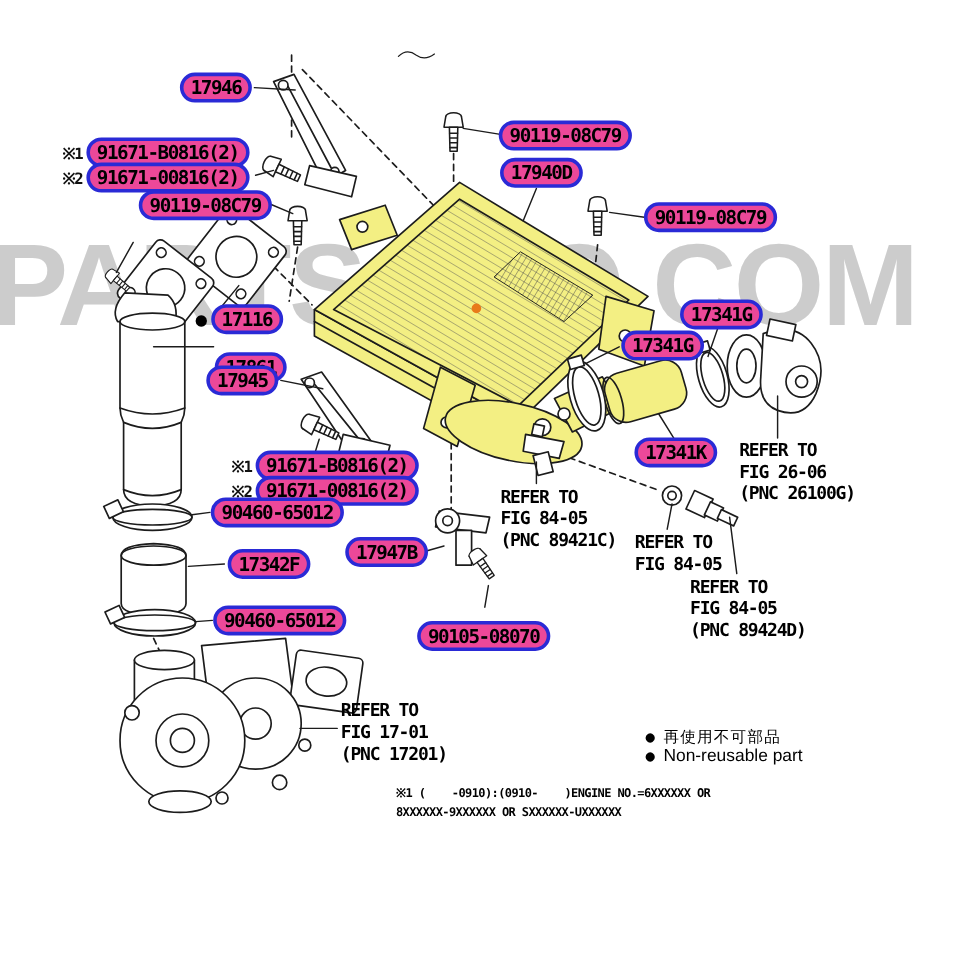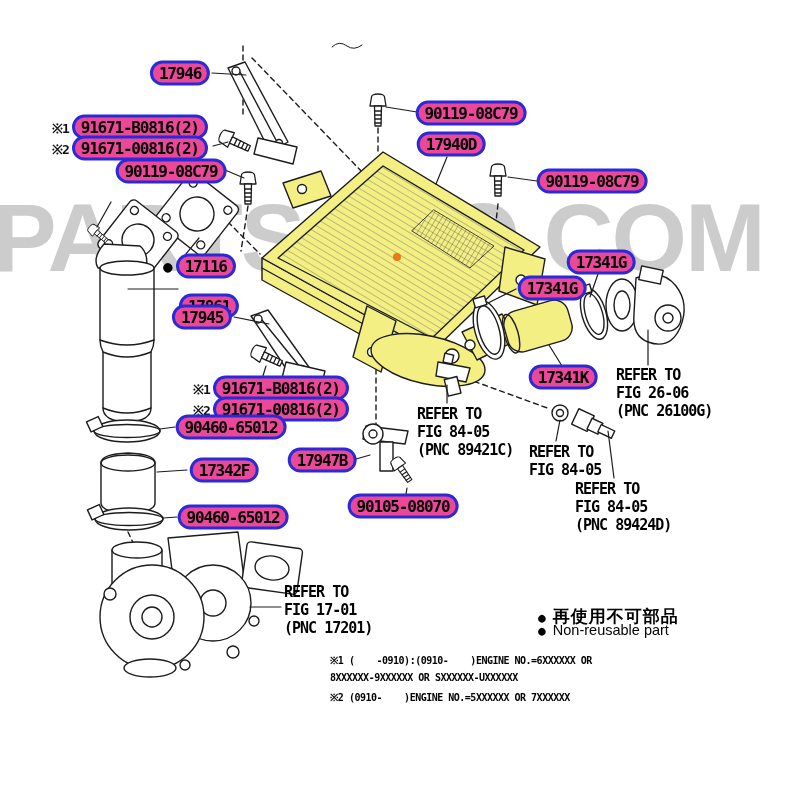--- a/index.html
+++ b/index.html
@@ -19,21 +19,21 @@
   .lrow.lft{transform:translateY(-50%);}
   .oval{display:inline-block;border:3px solid var(--lb,#2a2ad6);border-radius:16px;background:#ec4899;
     padding:0 6px;font-weight:700;font-size:16px;letter-spacing:-1.2px;line-height:19px;
     color:#000;white-space:nowrap;}
   .pre{font-size:13px;font-weight:700;color:#111;letter-spacing:-1px;white-space:nowrap;}
   .bul{font-size:16px;color:#000;line-height:1;}
   .note{position:absolute;font-weight:700;font-size:15px;letter-spacing:-1px;line-height:18px;
     color:#000;white-space:pre;z-index:2;}
   .legend-row{position:absolute;display:flex;gap:7px;align-items:baseline;z-index:2;color:#000;}
   .legend-bullet{font-size:13px;}
-  .legend-jp{font-family:"DejaVu Sans",sans-serif;font-size:17px;font-weight:700;letter-spacing:1px;}
+  .legend-jp{font-family:"DejaVu Sans",sans-serif;font-size:13px;font-weight:400;letter-spacing:1px;}
   .legend-en{font-family:"Liberation Sans",sans-serif;font-size:14.5px;}
   .fnote{position:absolute;font-weight:700;font-size:10px;letter-spacing:-0.5px;white-space:pre;color:#000;z-index:2;}
 </style>
 </head>
 <body>
 
 <div class="stage">
 
   <div class="watermark">PARTSOUQ.COM</div>
 
@@ -291,21 +291,21 @@
       </div>
       <div class="lrow ctr" style="left: 224px; top: 470px;">
         <span class="oval">17342F</span>
       </div>
       <div class="lrow ctr" style="left: 233px; top: 517px;">
         <span class="oval">90460-65012</span>
       </div>
       <div class="lrow ctr" style="left: 322px; top: 460px;">
         <span class="oval">17947B</span>
       </div>
-      <div class="lrow ctr" style="left: 403px; top: 506px;">
+      <div class="lrow ctr" style="left: 403px; top: 530px;">
         <span class="oval">90105-08070</span>
       </div>
       <div class="lrow ctr" style="left: 471px; top: 113px;">
         <span class="oval">90119-08C79</span>
       </div>
       <div class="lrow ctr" style="left: 451px; top: 144px;">
         <span class="oval">17940D</span>
       </div>
       <div class="lrow ctr" style="left: 592px; top: 181px;">
         <span class="oval">90119-08C79</span>
@@ -330,15 +330,14 @@
     <span class="legend-bullet">●</span>
     <span class="legend-jp">再使用不可部品</span>
   </div>
   <div class="legend-row" style="left:538px;top:622px;">
     <span class="legend-bullet">●</span>
     <span class="legend-en">Non-reusable part</span>
   </div>
 
   <div class="fnote" style="left:330px;top:653px;">※1 (    -0910):(0910-    )ENGINE NO.=6XXXXXX OR</div>
   <div class="fnote" style="left:330px;top:672px;">8XXXXXX-9XXXXXX OR SXXXXXX-UXXXXXX</div>
-  <div class="fnote" style="left:330px;top:690px;">※2 (0910-    )ENGINE NO.=5XXXXXX OR 7XXXXXX</div>
 
 </div>
 
 </body></html>

